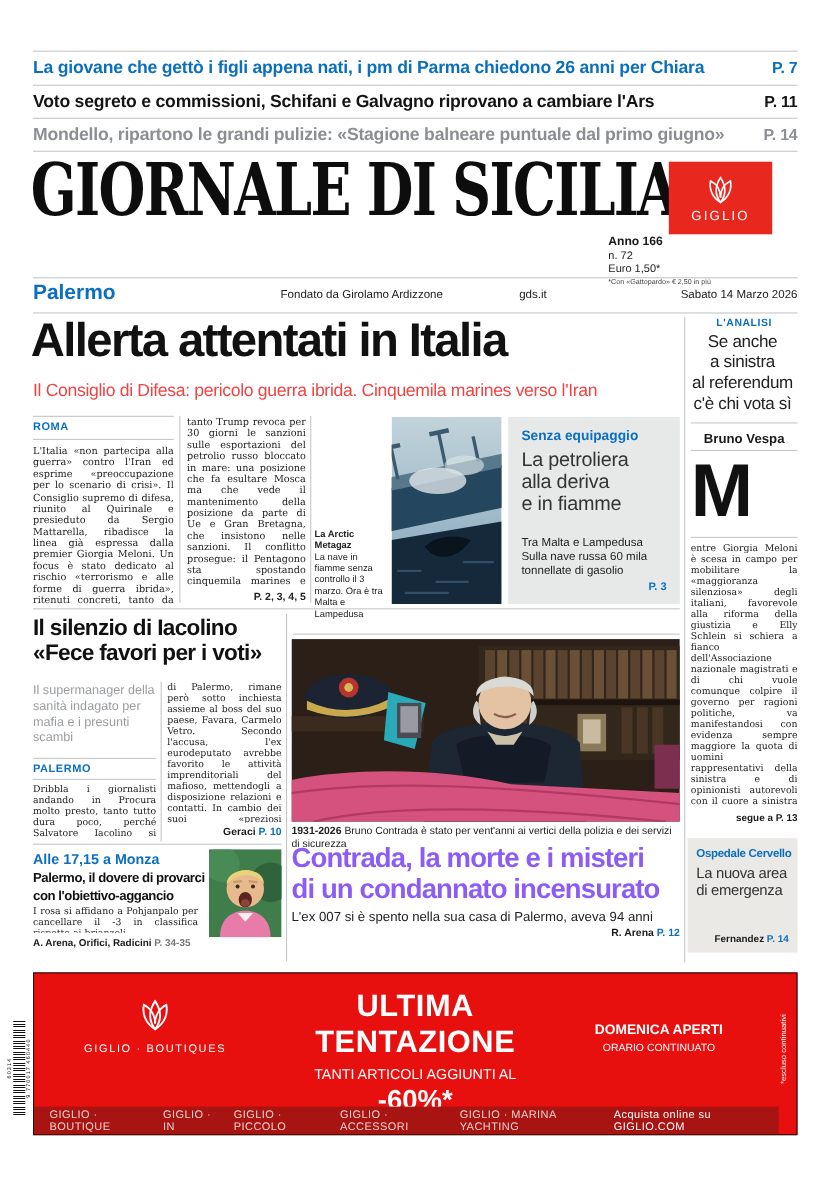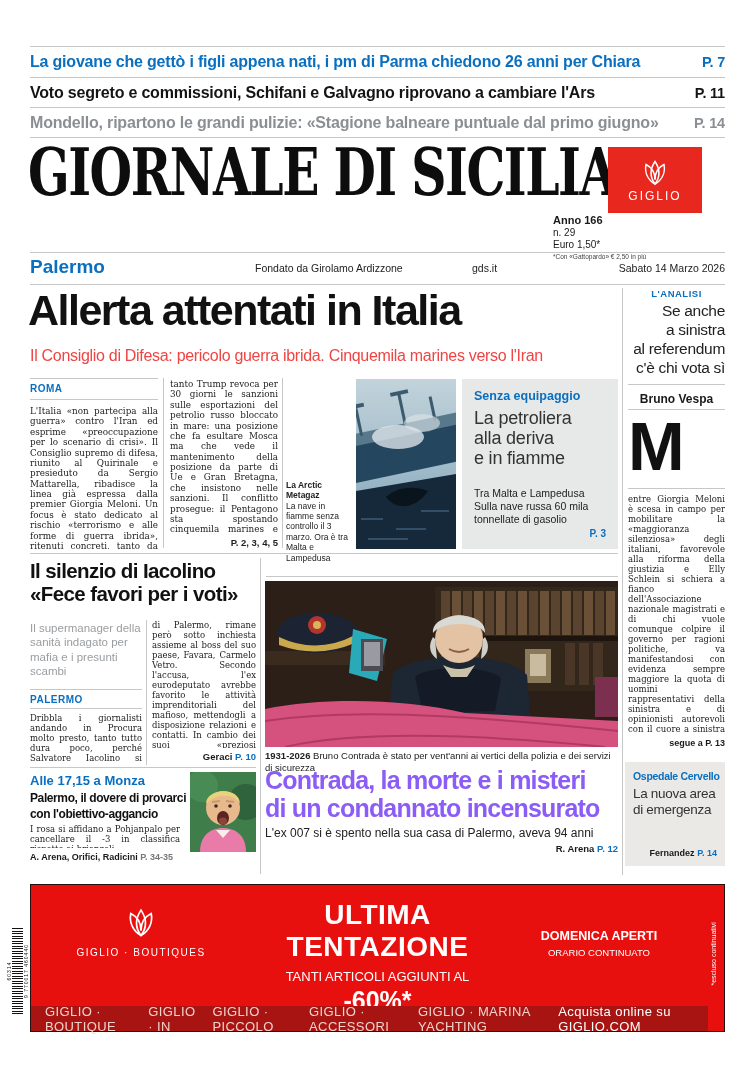--- a/index.html
+++ b/index.html
@@ -52,21 +52,21 @@
               color:#9a9da0;height:62px;overflow:hidden;}
   
   .con-top{position:absolute;left:266px;top:557px;width:352px;font-size:12.5px;font-weight:bold;
            letter-spacing:-0.3px;color:#1173c2;white-space:nowrap;overflow:hidden;}
   .con-headline{position:absolute;left:265px;top:766px;font-size:25px;font-weight:bold;
                 letter-spacing:-0.8px;line-height:1.12;color:#8b5cf6;}
   .con-sub{position:absolute;left:265px;top:826px;font-size:12px;color:#222;white-space:nowrap;}
   
   .rail-label{position:absolute;left:628px;top:288px;width:97px;text-align:center;font-size:9.5px;
               font-weight:bold;color:#0b6fc0;letter-spacing:0.5px;}
-  .rail-title{position:absolute;left:625px;top:302px;width:100px;text-align:right;font-size:15.5px;
+  .rail-title{position:absolute;left:625px;top:302px;width:100px;text-align:center;font-size:15.5px;
               line-height:1.22;letter-spacing:-0.3px;color:#222;}
   .rail-byline{position:absolute;left:628px;top:392px;width:97px;text-align:center;font-weight:bold;font-size:12px;}
   .dropcap{position:absolute;left:628px;top:412px;font-size:68px;font-weight:bold;line-height:1;color:#111;}
   .rail-body{position:absolute;left:628px;top:494px;width:97px;height:240px;}
   .rail-body p{margin:0;}
   .rail-more{position:absolute;left:628px;top:738px;width:97px;text-align:right;font-weight:bold;font-size:9px;}
   .cervello{position:absolute;left:625px;top:762px;width:100px;height:104px;background:#eae9e6;
             box-sizing:border-box;padding:8px;display:flex;flex-direction:column;}
   .cervello .bk{font-size:10.5px;font-weight:bold;color:#0b6fc0;letter-spacing:-0.3px;margin-bottom:4px;white-space:nowrap;}
   .cervello .tl{font-size:13.5px;line-height:1.18;letter-spacing:-0.3px;color:#333;}
@@ -83,21 +83,21 @@
   .ad-center{position:absolute;left:200px;right:200px;top:14px;text-align:center;color:#fff;}
   .ad-center .t1{font-size:28px;font-weight:bold;letter-spacing:0.5px;}
   .ad-center .t2{font-size:13px;font-weight:normal;margin-top:6px;}
   .ad-center .t3{font-size:25px;font-weight:bold;margin-top:2px;}
   .ad-right{position:absolute;right:45px;top:44px;width:160px;text-align:center;color:#fff;}
   .ad-right .r1{font-size:12.5px;font-weight:bold;}
   .ad-right .r2{font-size:9.5px;margin-top:4px;}
   .ad-side{position:absolute;right:-24px;top:62px;transform:rotate(-90deg);font-size:7px;color:#fff;
            white-space:nowrap;width:70px;}
   .ad-footer{position:absolute;left:0;right:16px;bottom:0;height:25px;background:#a81411;display:flex;
-             align-items:center;padding:0 14px;gap:14px;color:#f2d2cc;font-size:13px;letter-spacing:0.4px;}
+             align-items:center;padding:0 14px;gap:14px;color:#f2d2cc;font-size:10px;letter-spacing:0.4px;}
   .ad-footer .cta{margin-left:auto;color:#ffffff;}
   
   .barcode{position:absolute;left:-26px;top:958px;width:86px;height:26px;transform:rotate(-90deg);
            display:flex;flex-direction:column;justify-content:center;}
   .barcode .stripes{height:11px;background:repeating-linear-gradient(90deg,#111 0,#111 1px,#fff 1px,#fff 2px,#111 2px,#111 3px,#fff 3px,#fff 5px);}
   .barcode .num{font-size:5px;letter-spacing:1px;color:#111;text-align:center;}
 </style>
 </head>
 <body>
 
@@ -126,21 +126,21 @@
       <g stroke="#ffffff" fill="none" stroke-width="2">
         <path d="M20 36 C14 28 12 18 20 6 C28 18 26 28 20 36 Z"></path>
         <path d="M20 36 C10 30 6 20 8 10 C16 14 20 22 20 30"></path>
         <path d="M20 36 C30 30 34 20 32 10 C24 14 20 22 20 30"></path>
       </g>
     </svg>
     <div class="logo-name">GIGLIO</div>
   </div>
   <div class="mast-info">
     <div class="anno">Anno 166</div>
-    <div>n. 29</div>
+    <div>n. 72</div>
     <div>Euro 1,50*</div>
     <div class="note">*Con «Gattopardo» € 2,50 in più</div>
   </div>
 
   <div class="rule" style="left:30px;top:252px;width:695px;"></div>
   <div class="edition">Palermo</div>
   <div class="dl-small" style="left:255px;">Fondato da Girolamo Ardizzone</div>
   <div class="dl-small" style="left:472px;">gds.it</div>
   <div class="dl-small" style="left:555px;width:170px;text-align:right;">Sabato 14 Marzo 2026</div>
   <div class="rule" style="left:30px;top:284px;width:695px;"></div>

